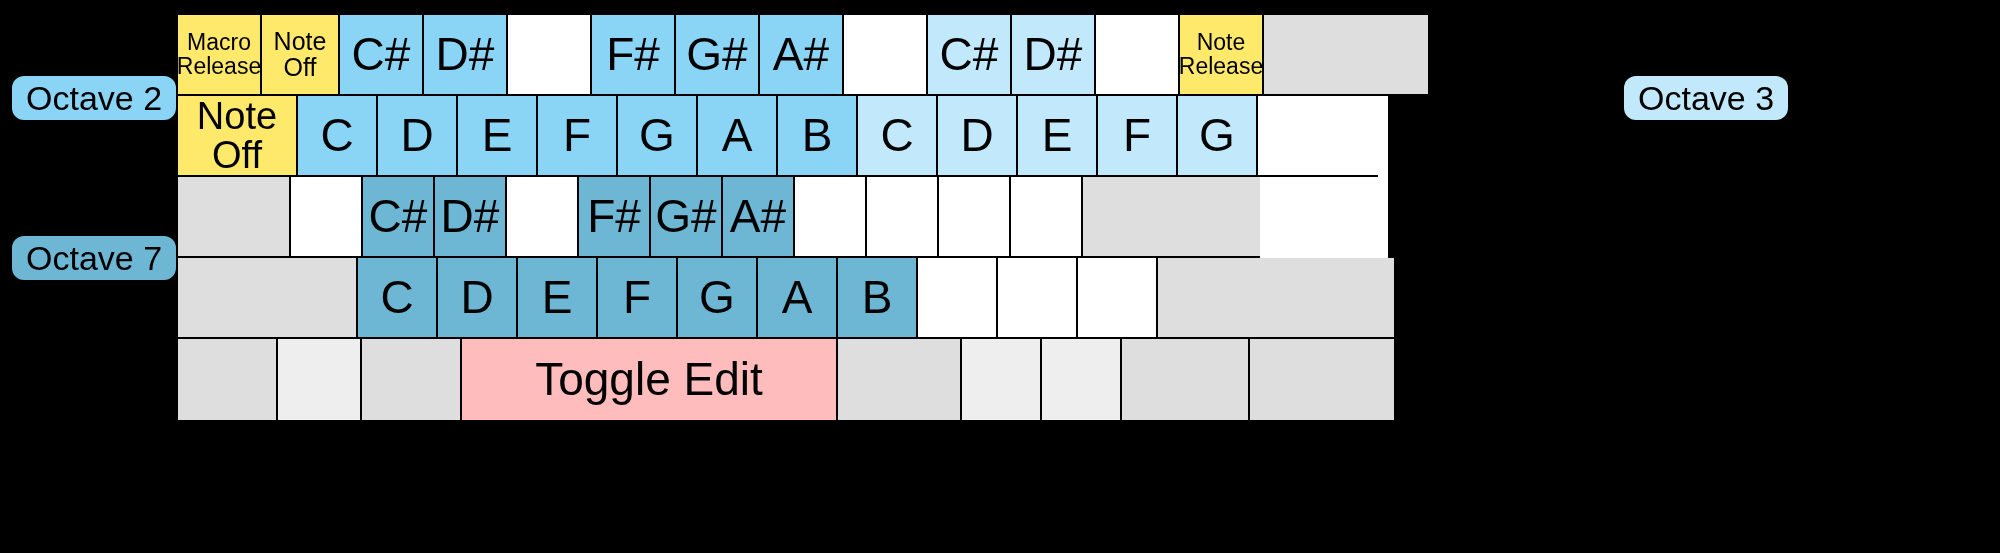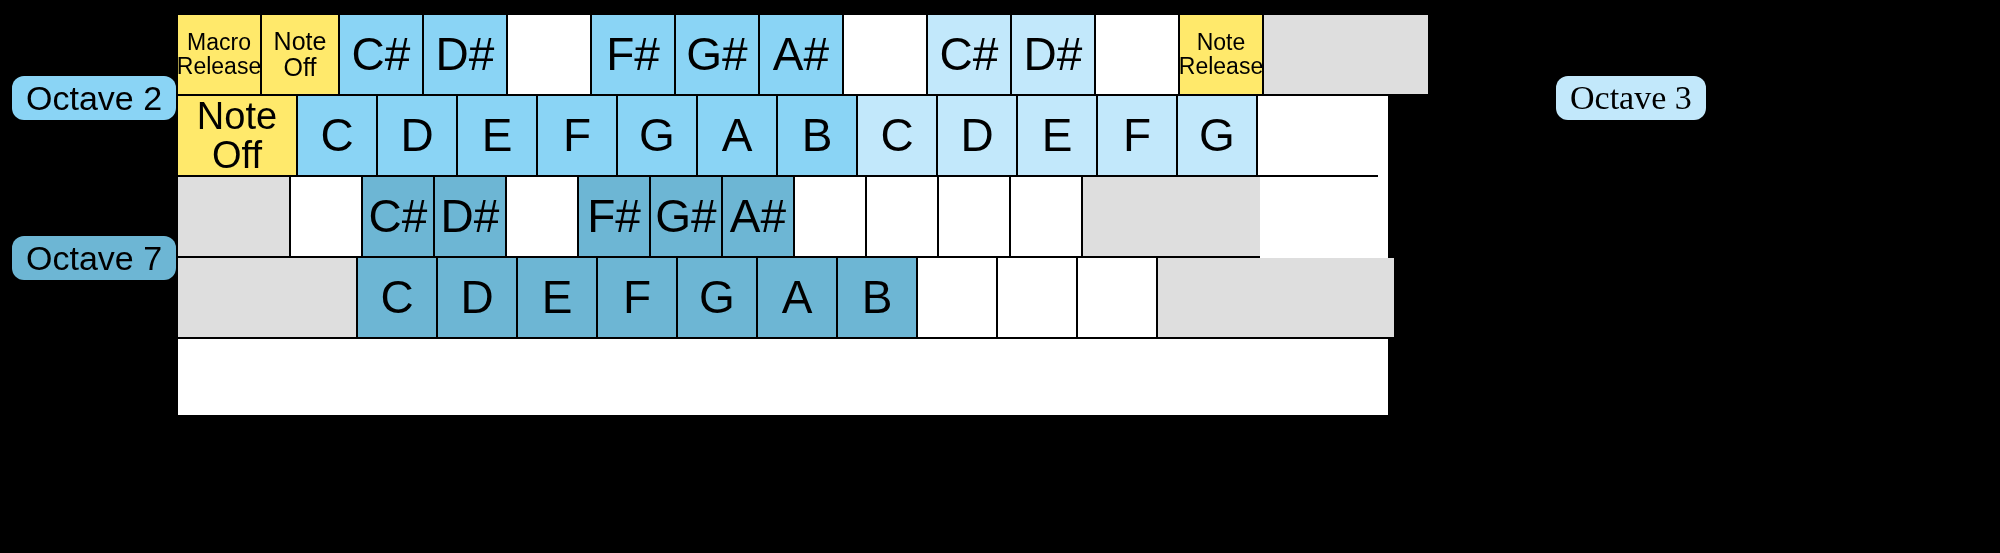--- a/index.html
+++ b/index.html
@@ -92,21 +92,21 @@
     border-radius: 12px;
     font-size: 34px;
     color: #000;
     font-family: "Liberation Sans", sans-serif;
     white-space: nowrap;
     padding: 0 14px;
     height: 44px;
   }
   #octave2-pill { left: 12px;   top: 76px;  background: #8ad4f5; }
   #octave1-pill { left: 12px;   top: 236px; background: #6db6d4; }
-  #octave3-pill { left: 1556px; top: 76px;  background: #c2e8fb; font-family: Liberation Serif, serif; }
+  #octave3-pill { left: 1624px; top: 76px;  background: #c2e8fb; }
 </style>
 </head>
 <body>
 
 <div id="stage">
 
   <div id="keyboard">
       <div class="krow r0">
         <div class="key c-yellow t-xs" style="left: 0px; width: 84px;">Macro
 Release</div>
@@ -165,20 +165,31 @@
         <div class="key c-blue-dk t-big" style="left: 340px; width: 80px;">E</div>
         <div class="key c-blue-dk t-big" style="left: 420px; width: 80px;">F</div>
         <div class="key c-blue-dk t-big" style="left: 500px; width: 80px;">G</div>
         <div class="key c-blue-dk t-big" style="left: 580px; width: 80px;">A</div>
         <div class="key c-blue-dk t-big" style="left: 660px; width: 80px;">B</div>
         <div class="key c-white t-big" style="left: 740px; width: 80px;"></div>
         <div class="key c-white t-big" style="left: 820px; width: 80px;"></div>
         <div class="key c-white t-big" style="left: 900px; width: 80px;"></div>
         <div class="key c-grey t-big noright" style="left: 980px; width: 236px;"></div>
       </div>
+      <div class="krow r4">
+        <div class="key c-grey t-big nobottom" style="left: 0px; width: 100px;"></div>
+        <div class="key c-grey2 t-big nobottom" style="left: 100px; width: 84px;"></div>
+        <div class="key c-grey t-big nobottom" style="left: 184px; width: 100px;"></div>
+        <div class="key c-pink t-big nobottom" style="left: 284px; width: 376px;">Toggle Edit</div>
+        <div class="key c-grey t-big nobottom" style="left: 660px; width: 124px;"></div>
+        <div class="key c-grey2 t-big nobottom" style="left: 784px; width: 80px;"></div>
+        <div class="key c-grey2 t-big nobottom" style="left: 864px; width: 80px;"></div>
+        <div class="key c-grey t-big nobottom" style="left: 944px; width: 128px;"></div>
+        <div class="key c-grey t-big nobottom noright" style="left: 1072px; width: 144px;"></div>
+      </div>
     </div>
 
   <div class="octave-pill" id="octave2-pill">Octave 2</div>
 
   <div class="octave-pill" id="octave1-pill">Octave 7</div>
 
   <div class="octave-pill" id="octave3-pill">Octave 3</div>
 
 </div>
 

